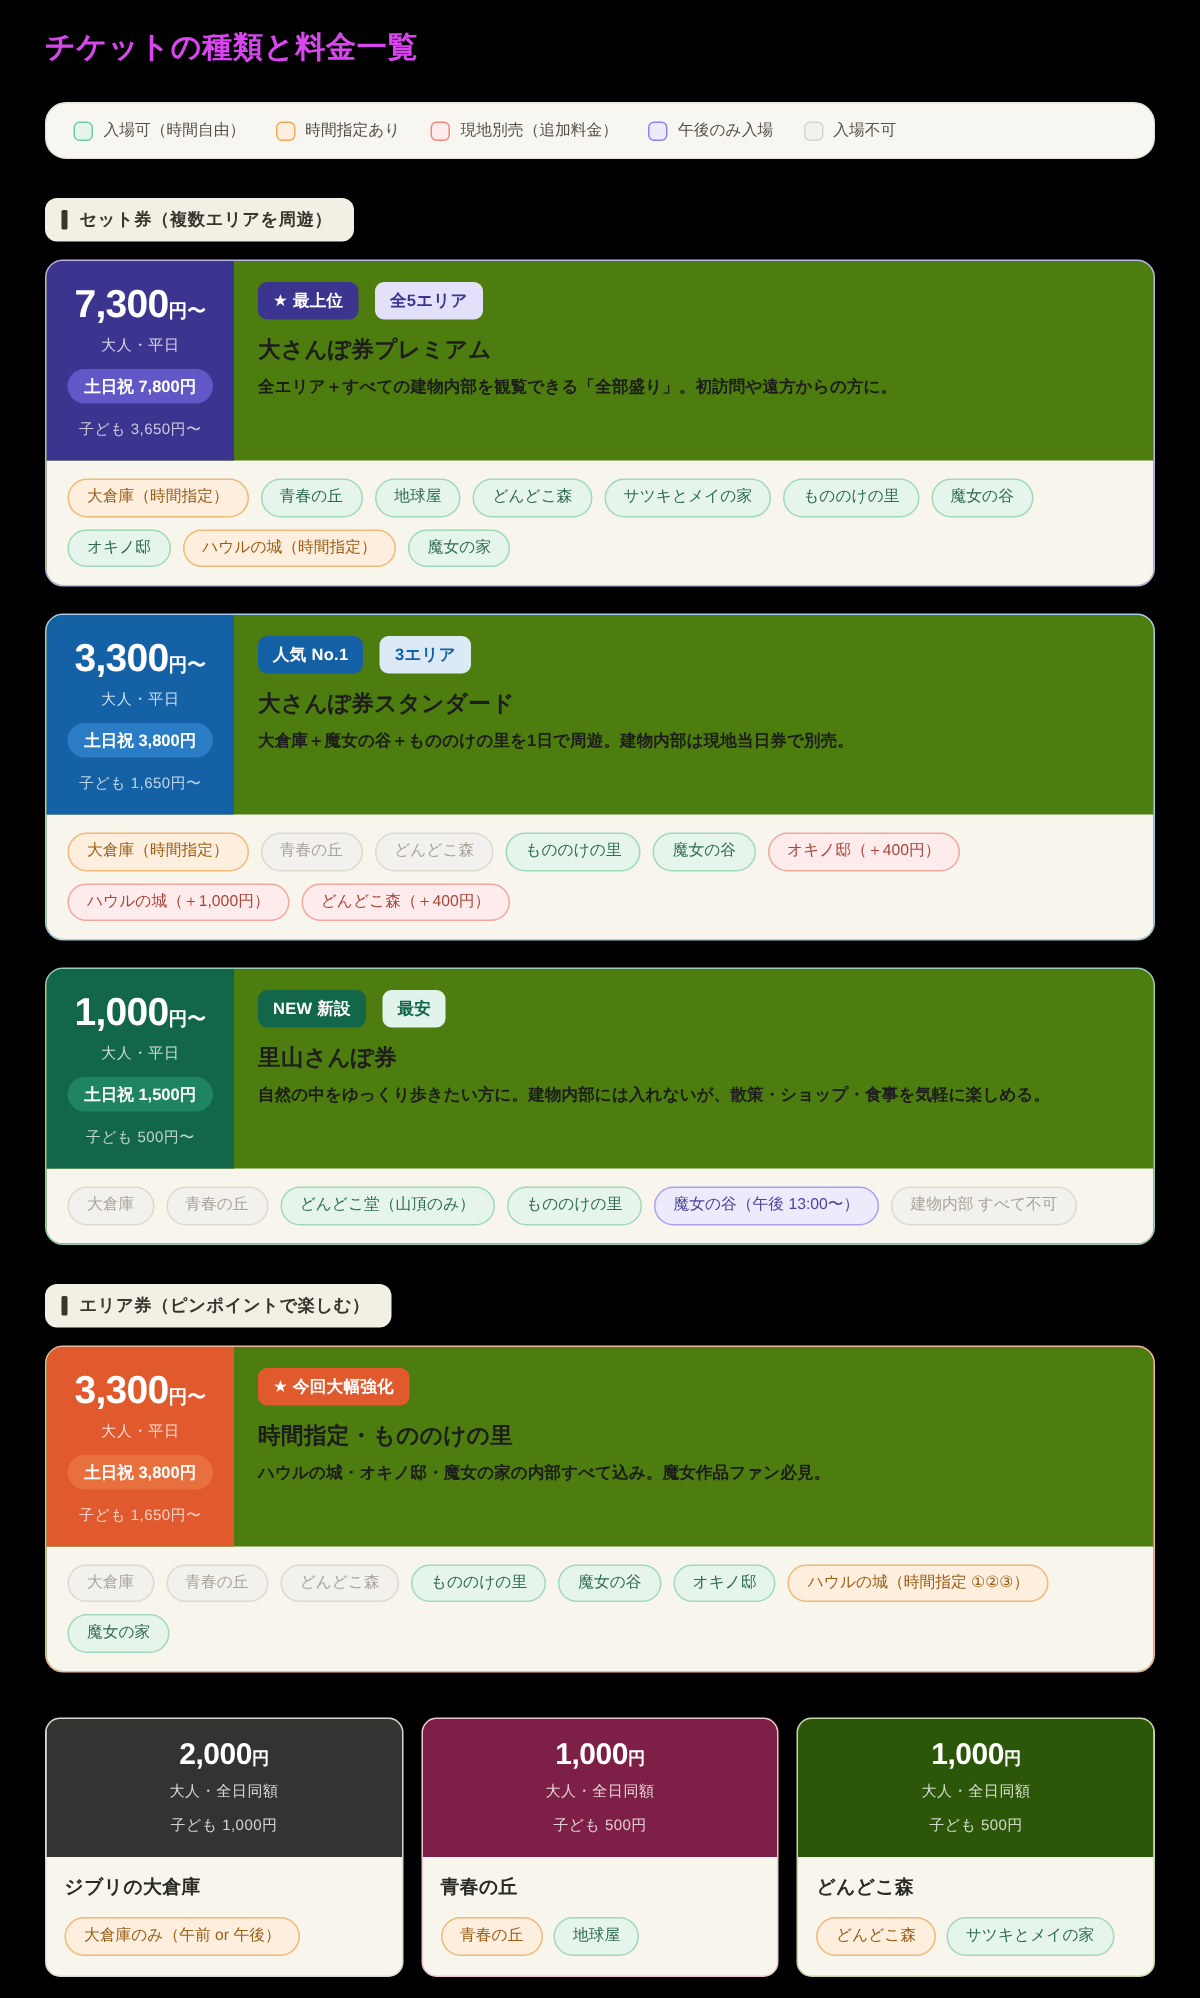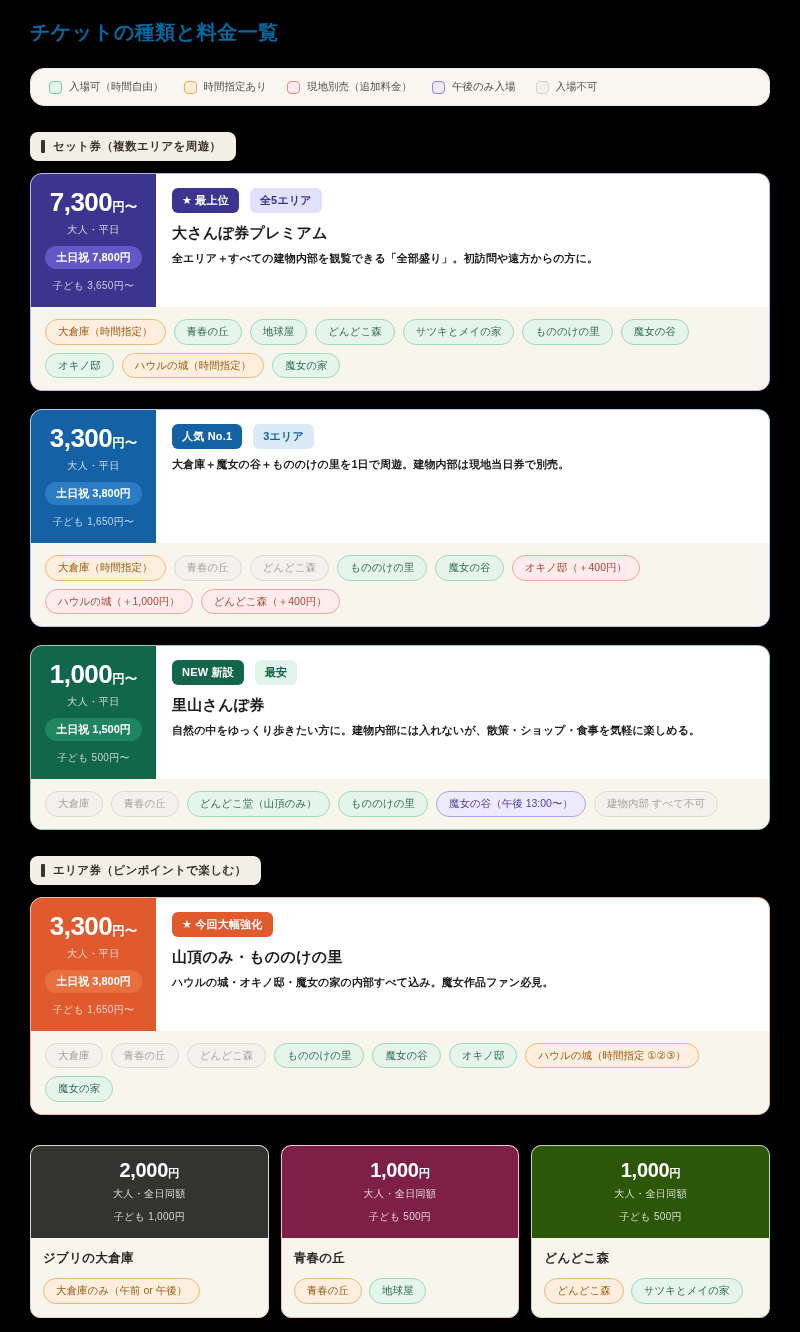--- a/index.html
+++ b/index.html
@@ -18,21 +18,21 @@
     width: 800px;
     height: 1332px;
     padding: 12px 30px 0 30px;
     overflow: hidden;
   }
 
   
   .page-title {
     font-size: 20px;
     font-weight: bold;
-    color: #0369a1;
+    color: #d946ef;
     letter-spacing: .5px;
     line-height: 1.4;
     padding-top: 6px;
   }
   .page-subtitle {
     font-size: 11px;
     color: #1d1d1b;
     margin-top: 10px;
     letter-spacing: .3px;
   }
@@ -84,21 +84,21 @@
     height: 13px;
     background: #3a352c;
     border-radius: 1px;
   }
 
   
   .ticket {
     margin-top: 12px;
     border-radius: 12px;
     overflow: hidden;
-    background: #ffffff;
+    background: #4d7c0f;
   }
   .ticket-top {
     display: flex;
     align-items: stretch;
     min-height: 120px;
   }
   .price-panel {
     width: 125px;
     flex: 0 0 125px;
     padding: 14px 8px 14px 8px;
@@ -317,20 +317,21 @@
             <div class="price-main">3,300<span class="yen">円〜</span></div>
             <div class="price-sub">大人・平日</div>
             <div class="price-pill" style="background:#2a7cc4">土日祝 3,800円</div>
             <div class="price-child">子ども 1,650円〜</div>
           </div>
           <div class="ticket-body">
             <div class="badge-row">
               <span class="badge badge-solid" style="background:#1461a6;color:#ffffff">人気 No.1</span>
               <span class="badge " style="background:#dceaf6;color:#1461a6">3エリア</span>
             </div>
+            <div class="ticket-title">大さんぽ券スタンダード</div>
             <div class="ticket-desc">大倉庫＋魔女の谷＋もののけの里を1日で周遊。建物内部は現地当日券で別売。</div>
           </div>
         </div>
         <div class="tag-strip">
           <span class="tag tag-time">大倉庫（時間指定）</span>
           <span class="tag tag-no">青春の丘</span>
           <span class="tag tag-no">どんどこ森</span>
           <span class="tag tag-ok">もののけの里</span>
           <span class="tag tag-ok">魔女の谷</span>
           <span class="tag tag-extra">オキノ邸（＋400円）</span>
@@ -378,21 +379,21 @@
           <div class="price-panel" style="background:#e05a2e">
             <div class="price-main">3,300<span class="yen">円〜</span></div>
             <div class="price-sub">大人・平日</div>
             <div class="price-pill" style="background:#e8703f">土日祝 3,800円</div>
             <div class="price-child">子ども 1,650円〜</div>
           </div>
           <div class="ticket-body">
             <div class="badge-row">
               <span class="badge badge-solid" style="background:#e05a2e;color:#ffffff">★ 今回大幅強化</span>
             </div>
-            <div class="ticket-title">山頂のみ・もののけの里</div>
+            <div class="ticket-title">時間指定・もののけの里</div>
             <div class="ticket-desc">ハウルの城・オキノ邸・魔女の家の内部すべて込み。魔女作品ファン必見。</div>
           </div>
         </div>
         <div class="tag-strip">
           <span class="tag tag-no">大倉庫</span>
           <span class="tag tag-no">青春の丘</span>
           <span class="tag tag-no">どんどこ森</span>
           <span class="tag tag-ok">もののけの里</span>
           <span class="tag tag-ok">魔女の谷</span>
           <span class="tag tag-ok">オキノ邸</span>

